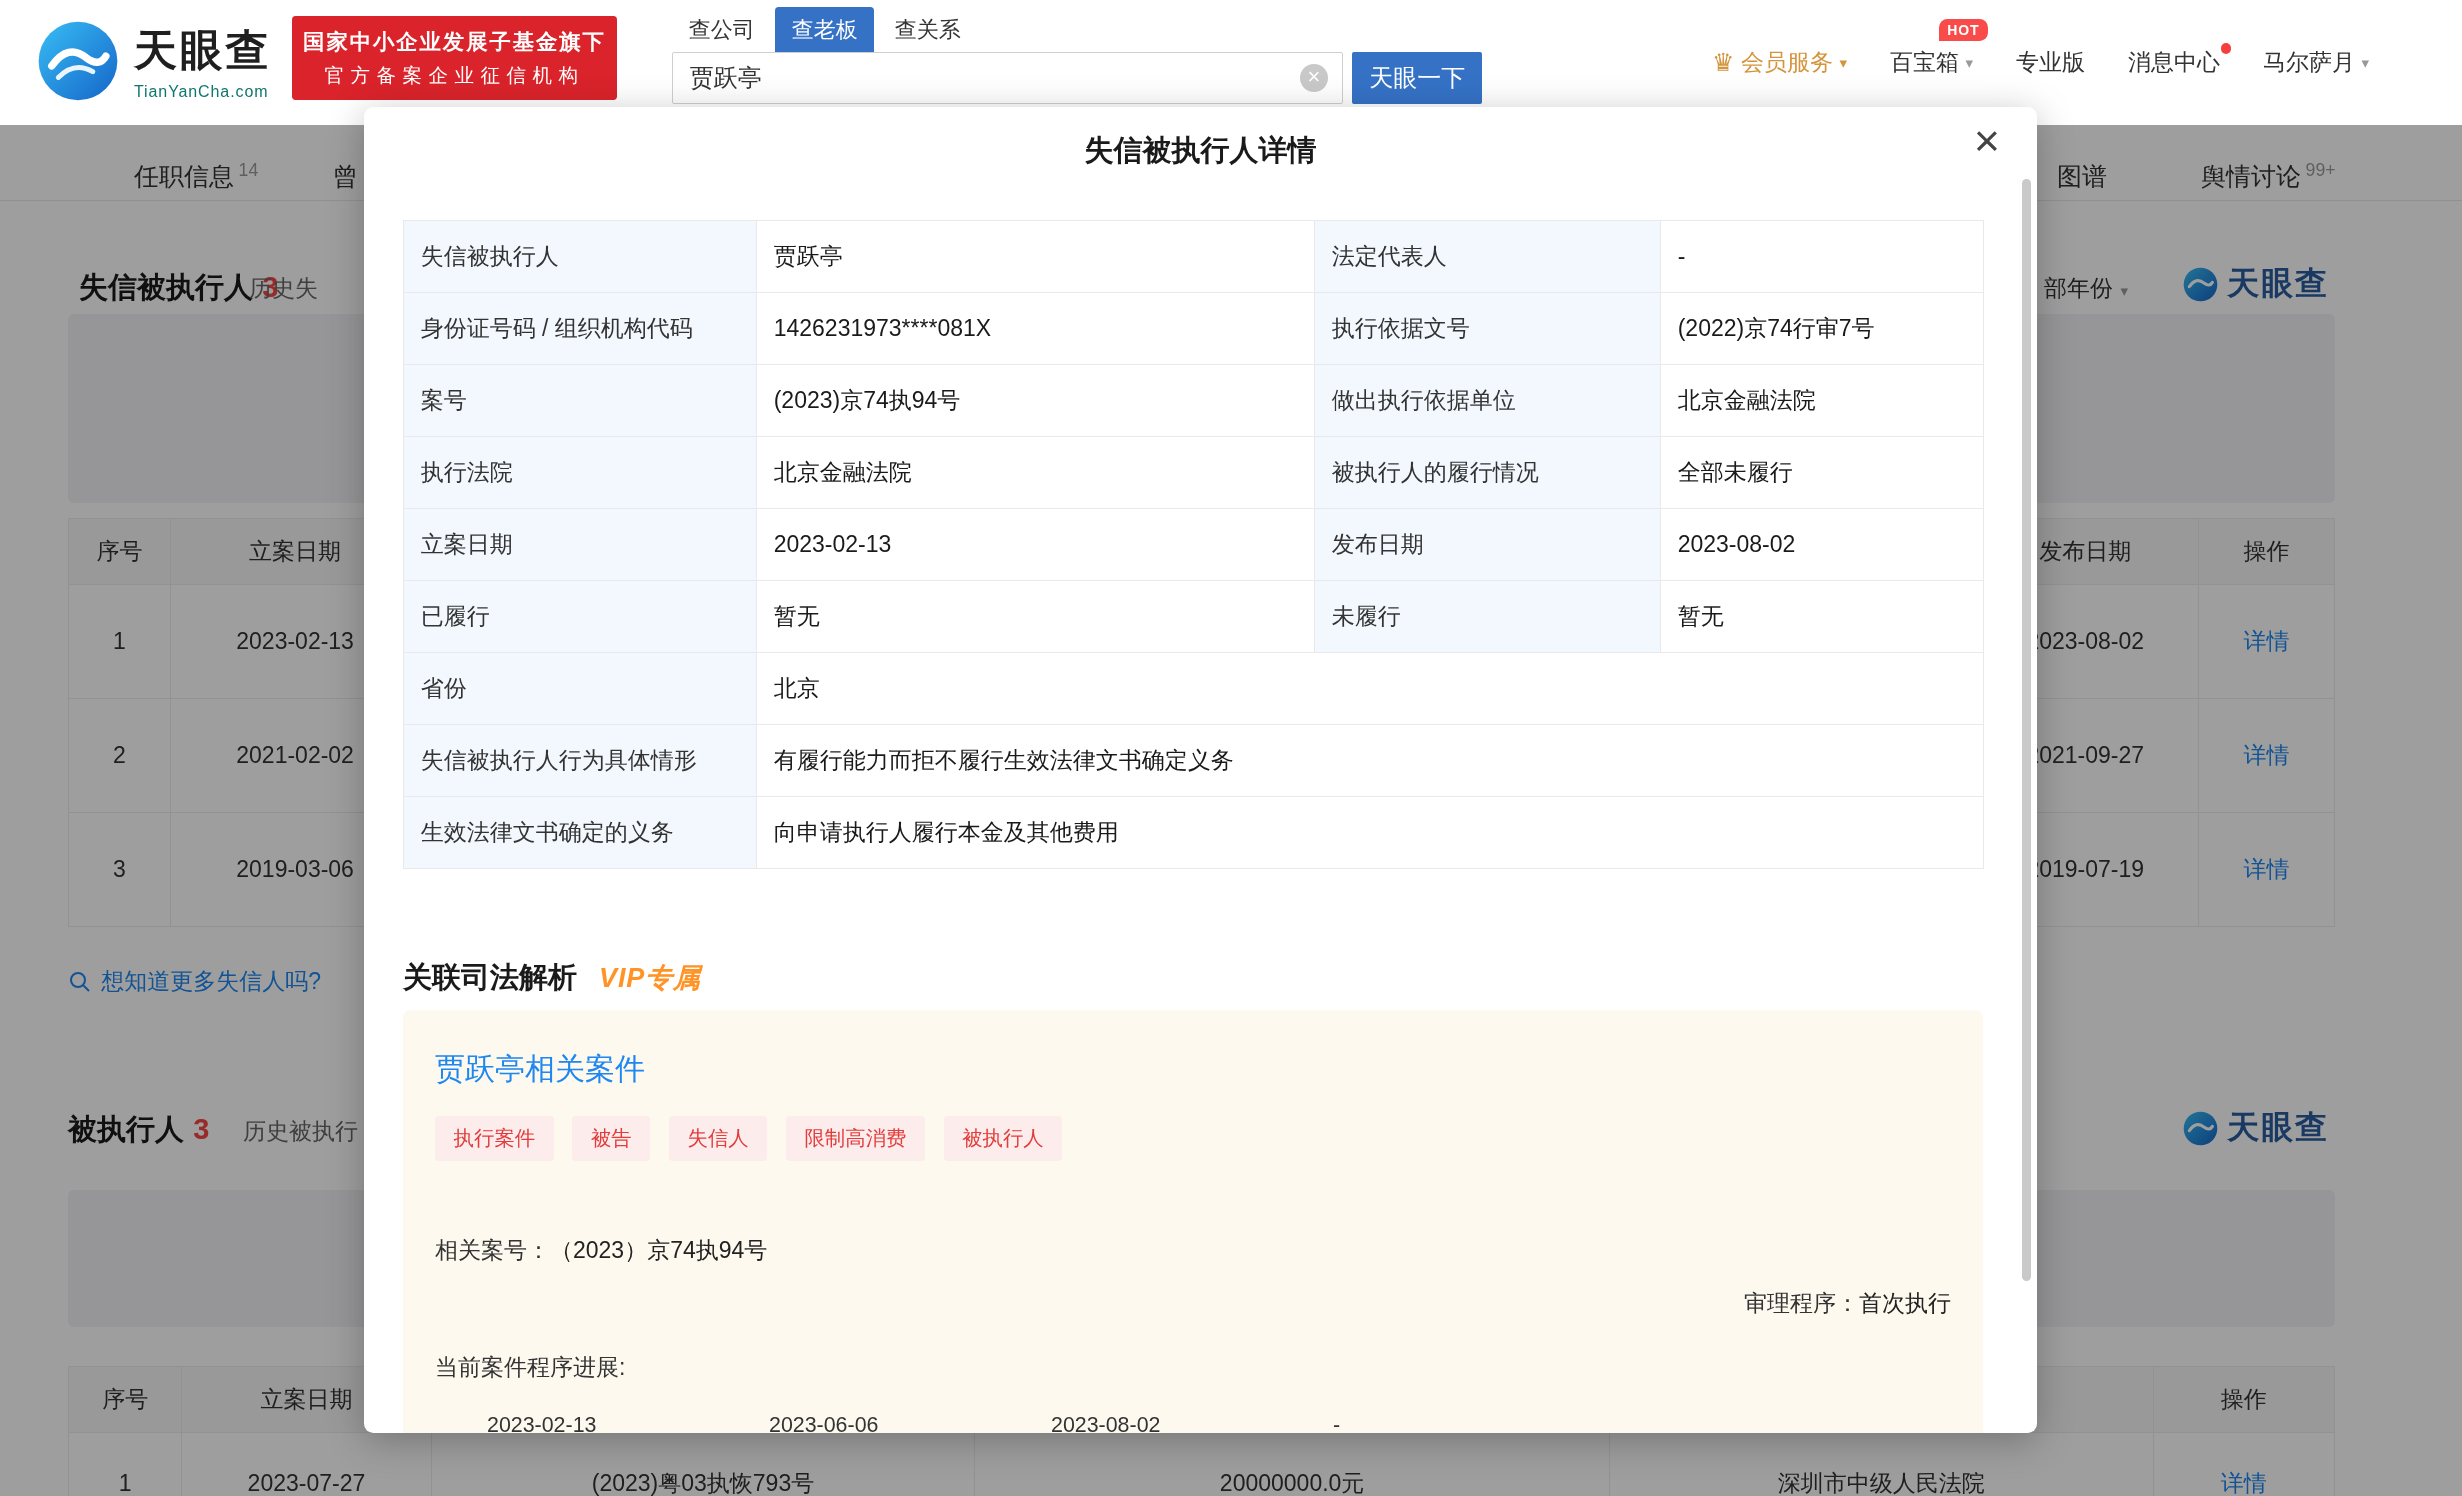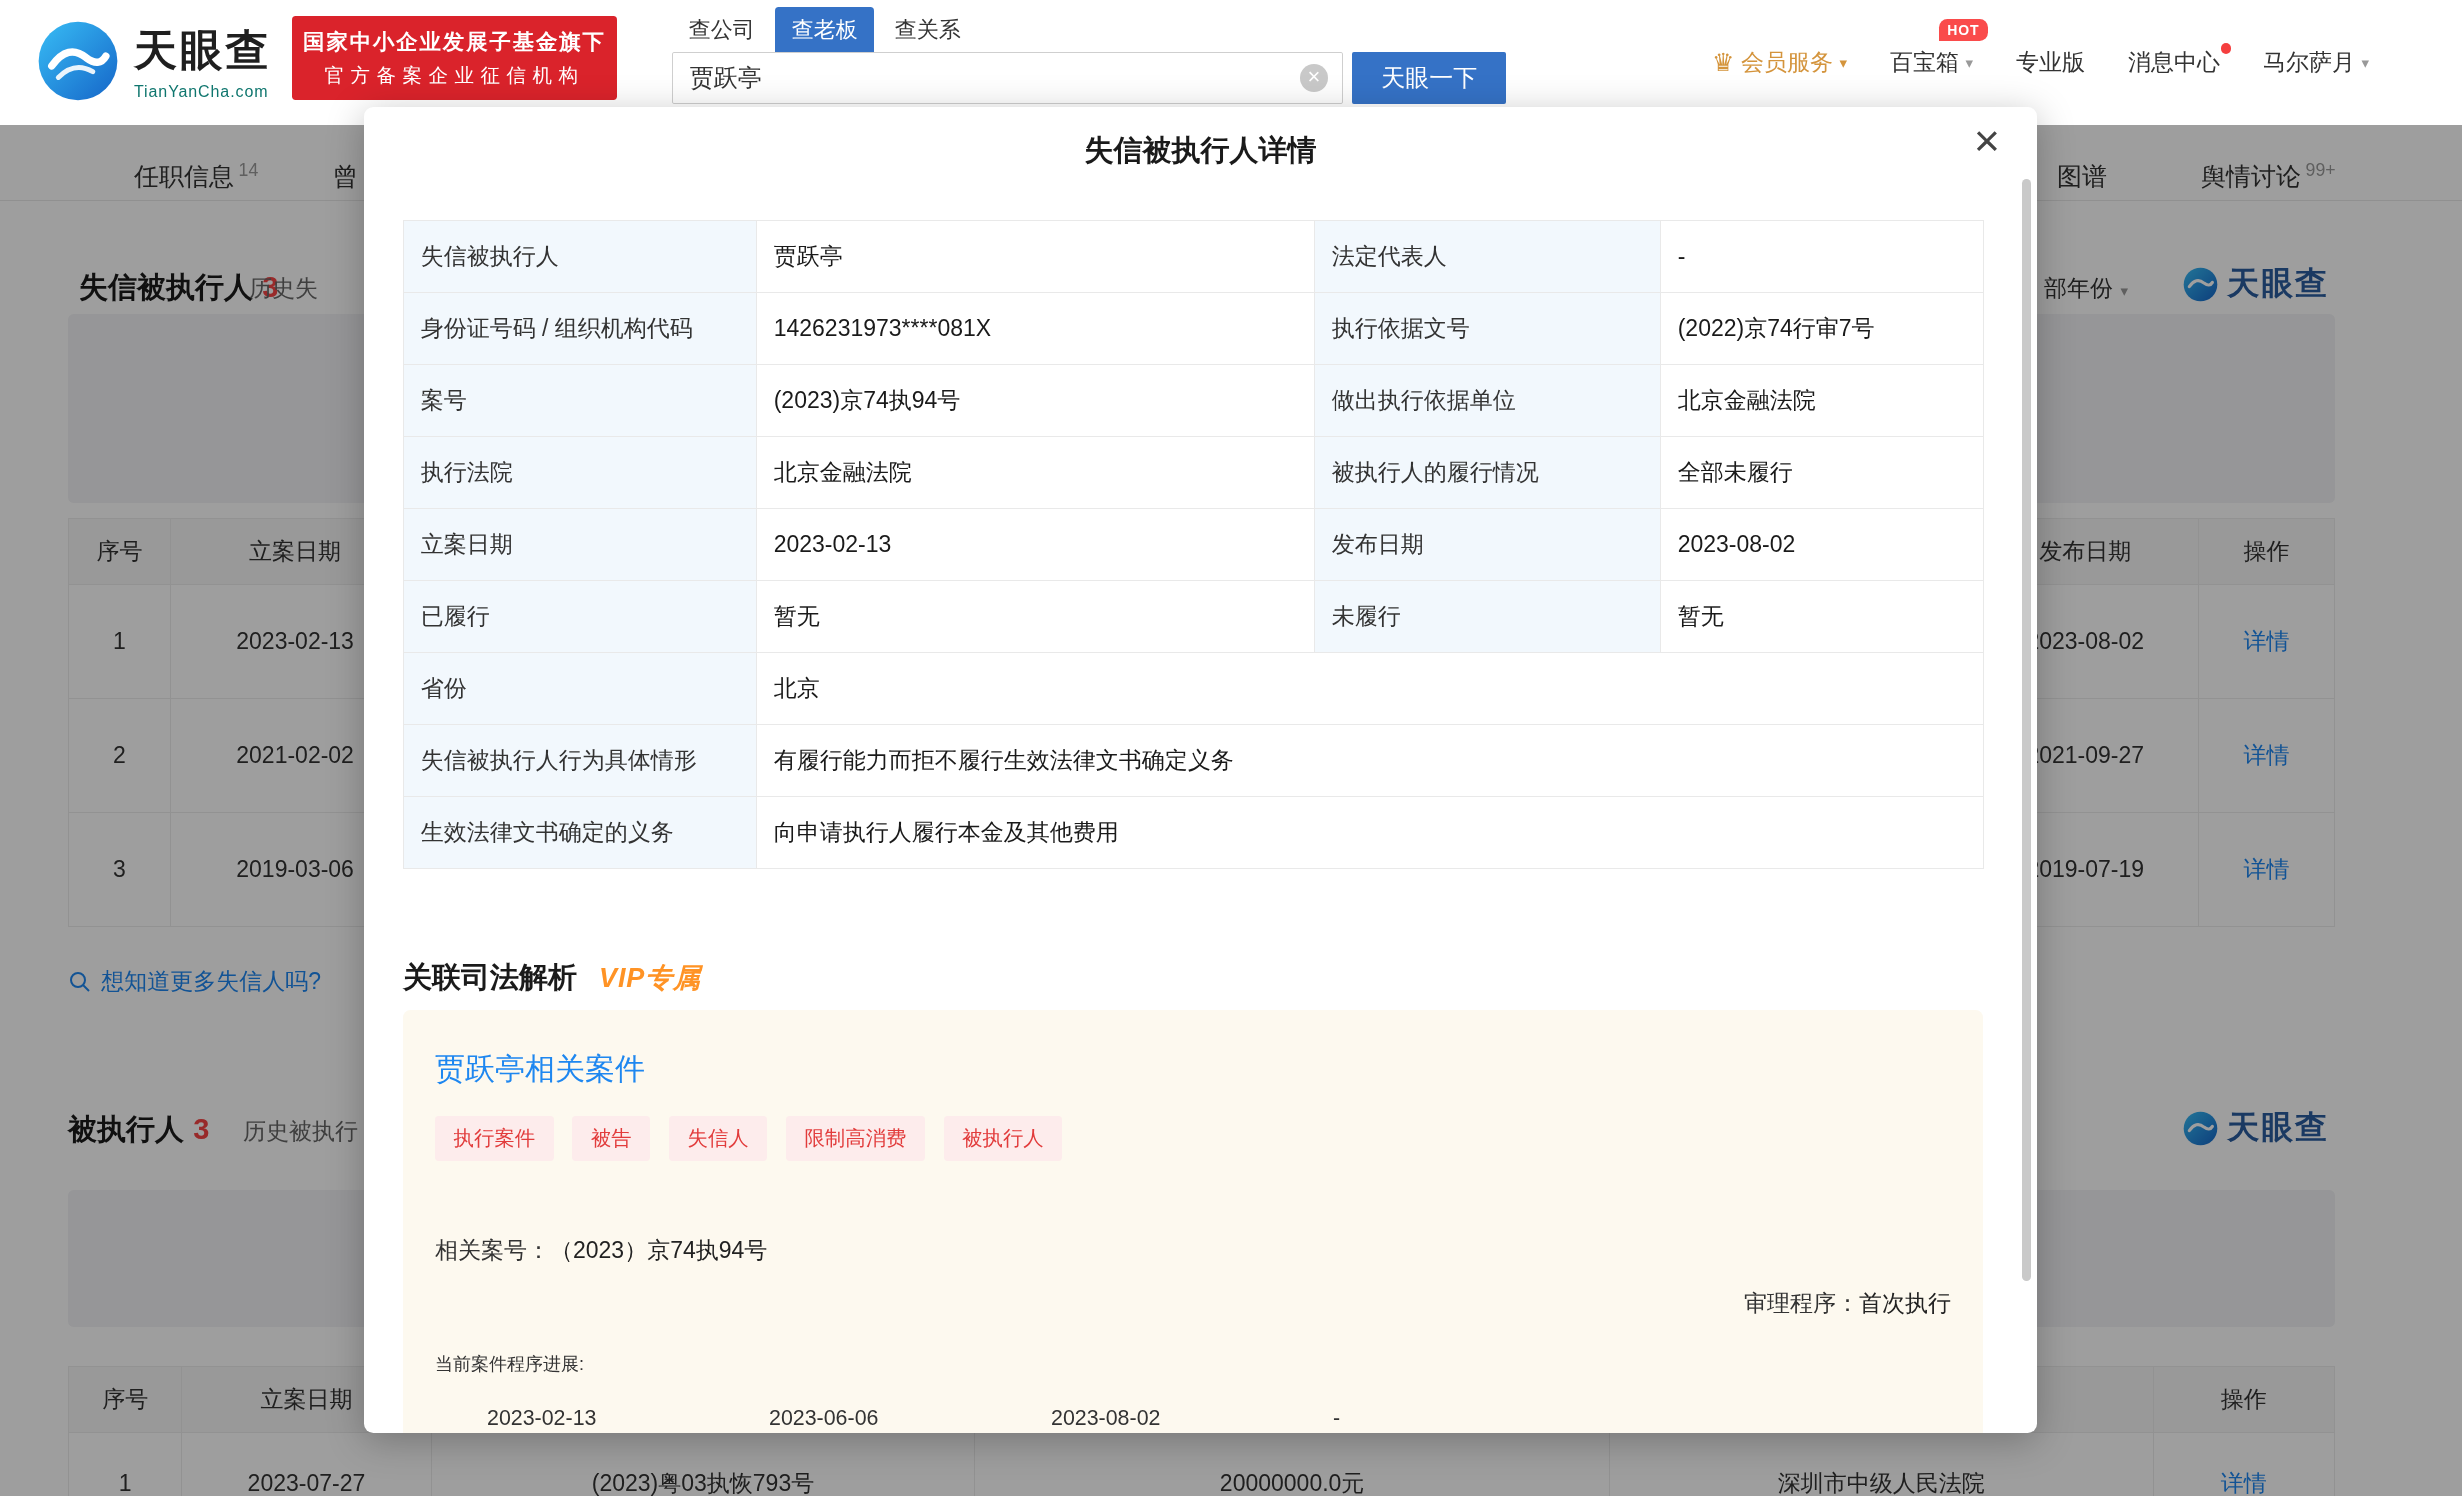--- a/index.html
+++ b/index.html
@@ -20,21 +20,21 @@
   .search-area { position:absolute; left:672px; top:7.4px; }
   .search-tabs { display:flex; gap:3.7px; }
   .stab { font-size:22px; color:#333; padding:7.4px 16.7px; cursor:pointer; }
   .stab.active { background:#3572c6; color:#fff; border-radius:3.7px 3.7px 0 0; }
   .search-row { display:flex; }
   .search-input-wrap { position:relative; width:671px; height:52px; }
   .search-input { width:100%; height:100%; border:0.9px solid #cfcfcf; border-radius:1.9px; font-size:24px;
                   padding:0 65px 0 16.7px; color:#333; outline:none; font-family:inherit; background:#fff; }
   .clear-btn { position:absolute; right:15px; top:12px; width:28px; height:28px; background:#c9c9c9; color:#fff;
                border-radius:50%; font-size:22px; line-height:26px; text-align:center; cursor:pointer; }
-  .search-btn { width:154px; height:52px; background:#3572c6; color:#fff; border:none; font-size:24px;
+  .search-btn { width:130px; height:52px; background:#3572c6; color:#fff; border:none; font-size:24px;
                 margin-left:9.3px; border-radius:1.9px; font-family:inherit; cursor:pointer; }
 
   .top-nav { position:absolute; right:93px; top:0; height:125px; display:flex; align-items:center; gap:43px; }
   .nav-item { position:relative; font-size:23px; color:#333; display:flex; align-items:center; gap:6.5px; cursor:pointer; white-space:nowrap; }
   .nav-item.vip { color:#d4943c; }
   .caret { font-size:15px; }
   .caret.grey { color:#999; }
   .crown { font-size:25px; color:#d4943c; }
   .hot-badge { position:absolute; top:-28px; right:-15px; background:#fa4b4b; color:#fff; font-size:14px; font-weight:bold;
                padding:2.8px 8.4px; border-radius:8.4px 8.4px 8.4px 0; letter-spacing:0.9px; }
@@ -82,21 +82,21 @@
   .analysis-title { font-size:29px; font-weight:bold; color:#1a1a1a;font-family:Liberation Serif, serif; }
   .vip-badge { font-size:27px; font-weight:bold; font-style:italic; color:#ff9325; letter-spacing:0.9px; }
 
   .analysis-card { position:absolute; left:39px; top:903px; width:1580px; height:650px; background:#fdf9ef; border-radius:7.4px; padding:39px 32px; }
   .case-link { font-size:30px; color:#1e87f0; cursor:pointer; display:inline-block; }
   .tag-row { display:flex; gap:18.6px; margin-top:26px; }
   .tag { background:#fdecec; color:#e23c3c; font-size:20.4px; padding:8.4px 18.6px; border-radius:3.7px; cursor:pointer; }
   .case-meta { margin-top:74px; font-size:23px; color:#333; }
   .case-meta.second { margin-top:22px;text-align:right; }
   .case-meta b { font-weight:normal; color:#222; }
-  .progress-label { margin-top:33px; font-size:18px; color:#333; }
+  .progress-label { margin-top:33px; font-size:23px; color:#333; }
   .timeline { display:flex; margin-top:30px; font-size:21.4px; color:#333; }
   .titem { width:282px; }
   .titem:first-child { margin-left:52px; }
   .modal-scrollbar { position:absolute; right:5.6px; top:72px; width:9.3px; height:1102px; background:#c9c9c9; border-radius:4.6px; cursor:pointer; }
 </style>
 </head>
 <body>
 
 <div class="page">
 

